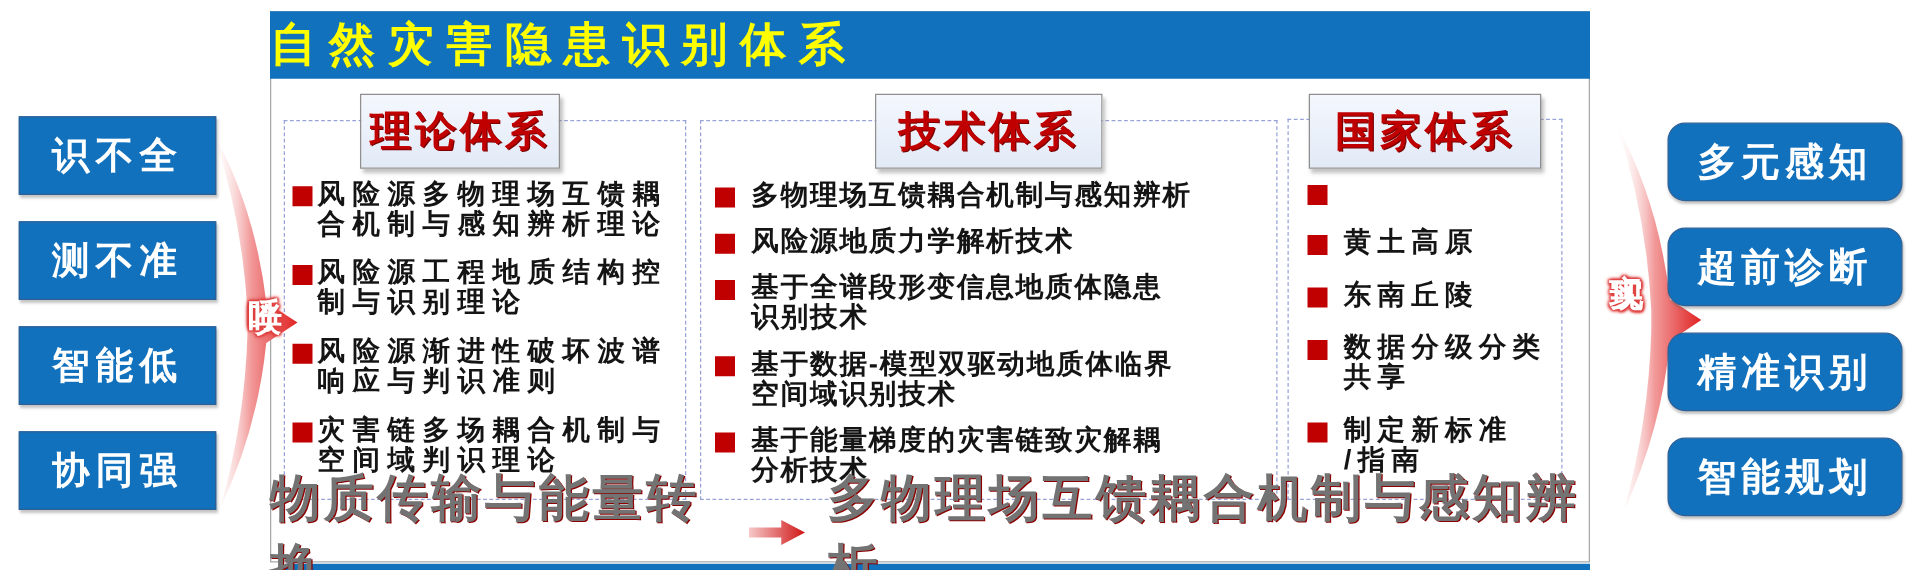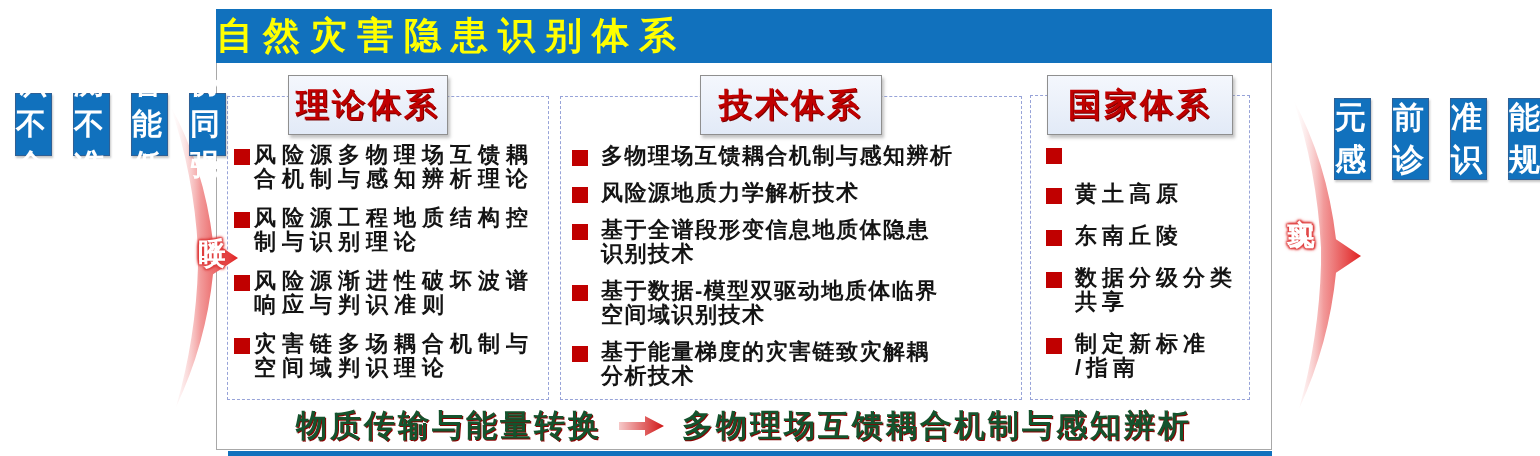--- a/index.html
+++ b/index.html
@@ -4,30 +4,30 @@
 <style>
   * { margin:0; padding:0; box-sizing:border-box; }
   html,body { background:#ffffff; }
   .canvas {
     position:relative; width:1540px; height:456px; background:#ffffff;
     font-family:"Liberation Sans","DejaVu Sans",sans-serif;
     font-weight:bold; overflow:hidden;
   }
 
   
-  .stack { position:absolute; display:flex; flex-direction:row; z-index:4; }
+  .stack { position:absolute; display:flex; flex-direction:column; z-index:4; }
   .stack-left  { left:15px;   top:93px; gap:21px; width:158px; }
   .stack-right { left:1334px; top:98px; gap:21px; width:188px; }
   .blue-box {
     background:#1171BD; color:#ffffff; border:1px solid #2f6095;
     display:flex; align-items:center; justify-content:center;
     box-shadow:1px 2px 2px rgba(90,90,90,.35);
   }
   .stack-left  .blue-box { height:63px; font-size:30px; letter-spacing:5px; }
-  .stack-right .blue-box { height:82px; font-size:31px; letter-spacing:4px; }
+  .stack-right .blue-box { height:63px; font-size:31px; letter-spacing:4px;border-radius:14px; }
 
   
   .curve-arrow { position:absolute; z-index:3; }
   .curve-arrow-left  { left:156px;  top:103px; }
   .curve-arrow-right { left:1279px; top:97px;  }
   .v-label {
     position:absolute; z-index:5; color:#ffffff; font-size:27px;
     writing-mode:vertical-rl; text-orientation:upright; letter-spacing:5px;
     text-shadow:-1px -1px 2px #e04040, 1px -1px 2px #e04040,
                 -1px 1px 2px #e04040, 1px 1px 2px #e04040, 0 0 4px #d83030;
@@ -87,21 +87,21 @@
     color:#141414; font-size:22px; line-height:24px; white-space:pre-line;
   }
   .col-items-1 .item-text { letter-spacing:6px; }
   .col-items-2 .item-text { letter-spacing:1.5px; }
   .col-items-3 .item-text { letter-spacing:5px; }
 
   
   .footer-line {
     position:absolute; left:216px; top:406px; width:1056px; height:40px; z-index:3;
     display:flex; align-items:center; justify-content:center; gap:17px;
-    color:#14532d; font-size:31px; letter-spacing:3px;
+    color:#737373; font-size:40px; letter-spacing:3px;
     text-shadow:1px 1px 0 #8d0000;
   }
   .footer-arrow { flex:none; display:block; }
 </style>
 </head>
 <body>
 
 <div class="canvas">
 
   <div class="stack stack-left">

